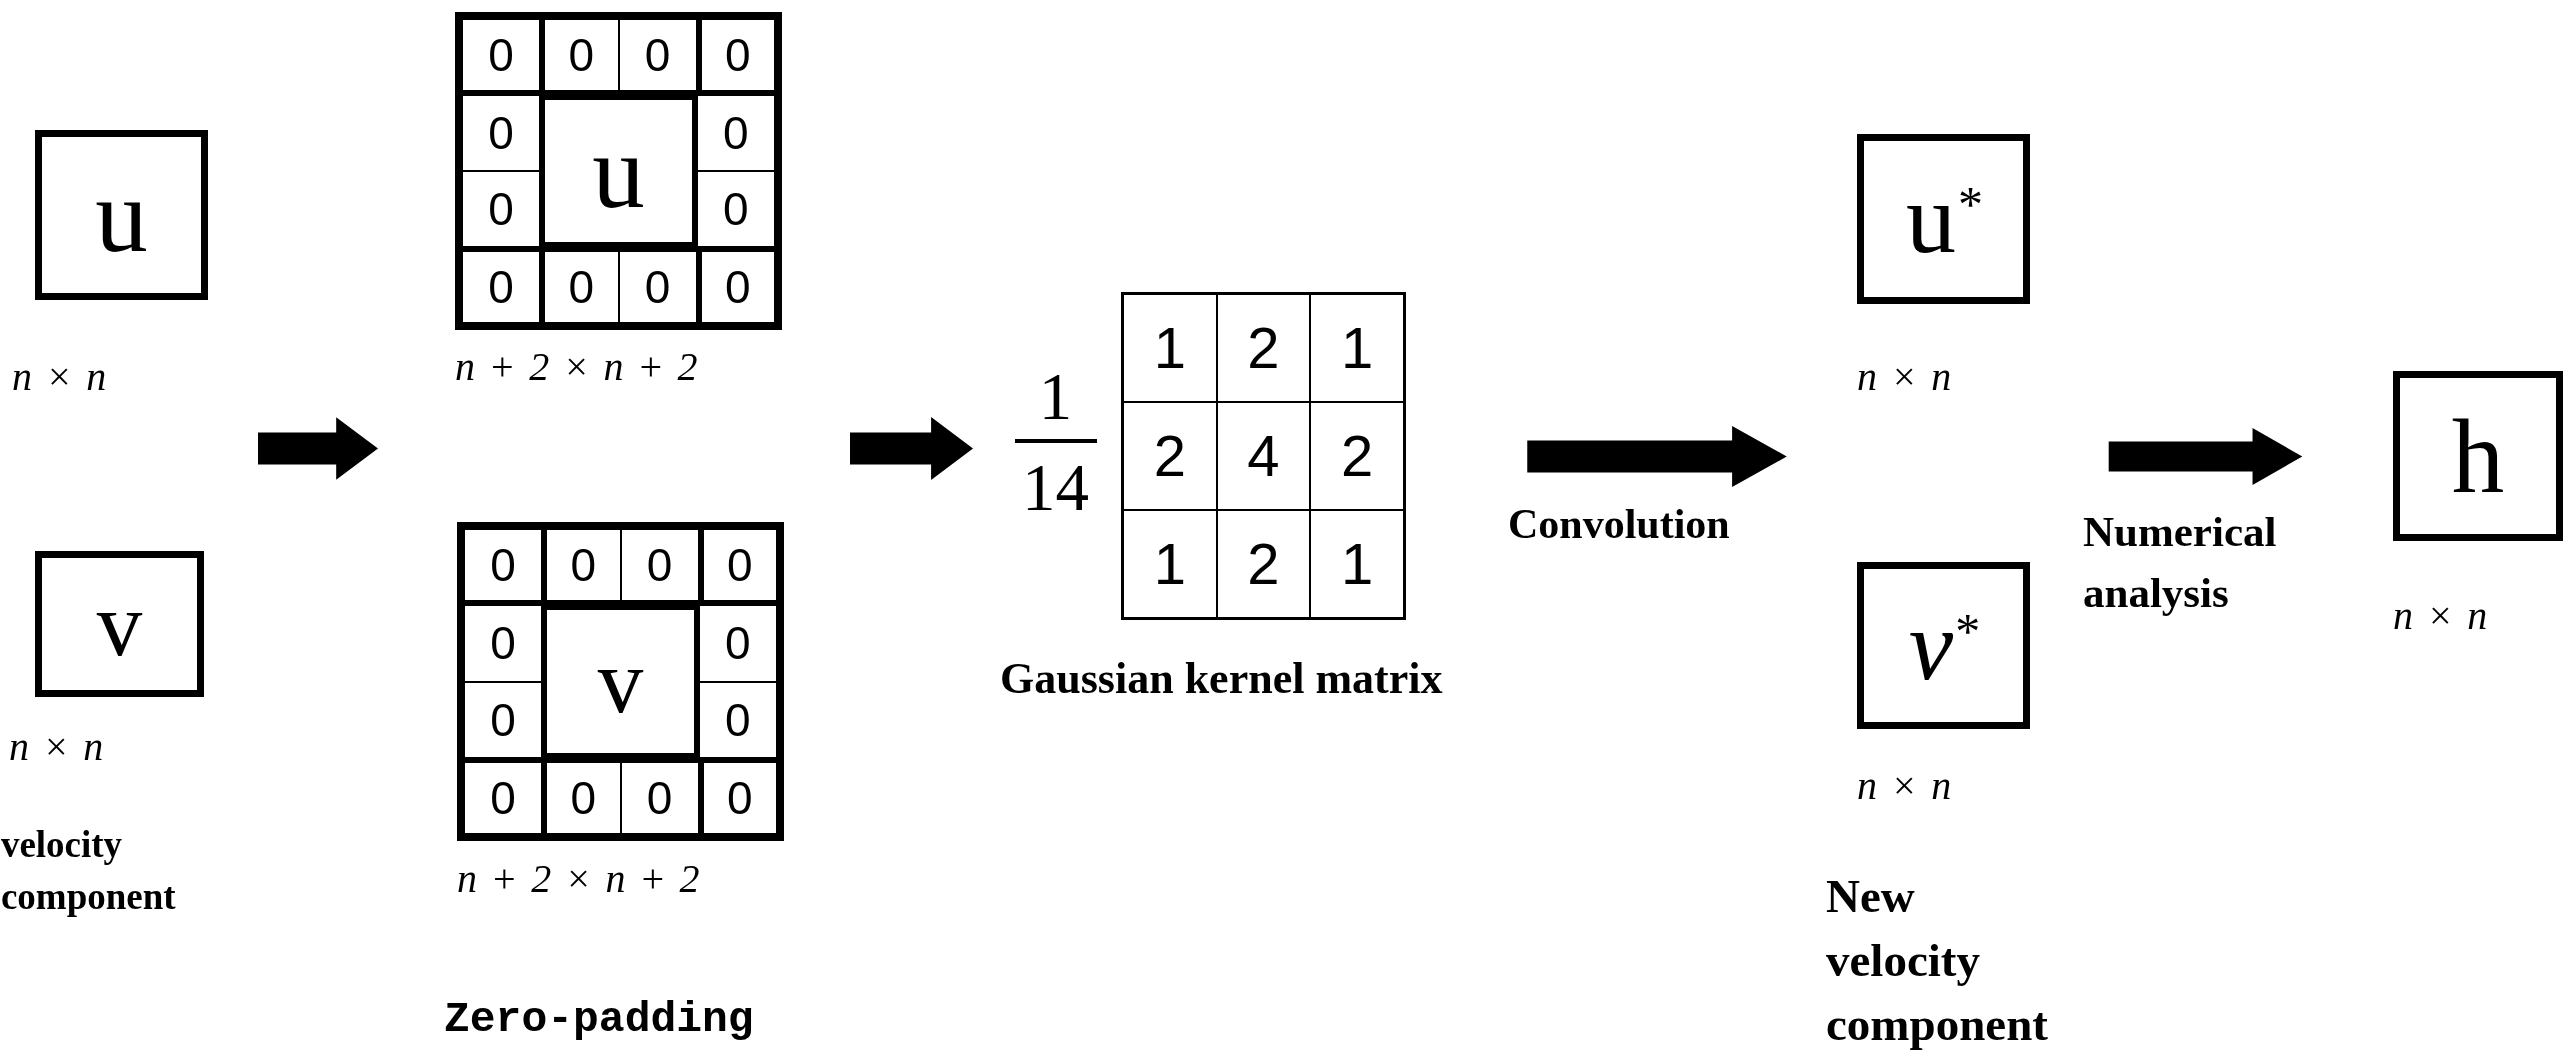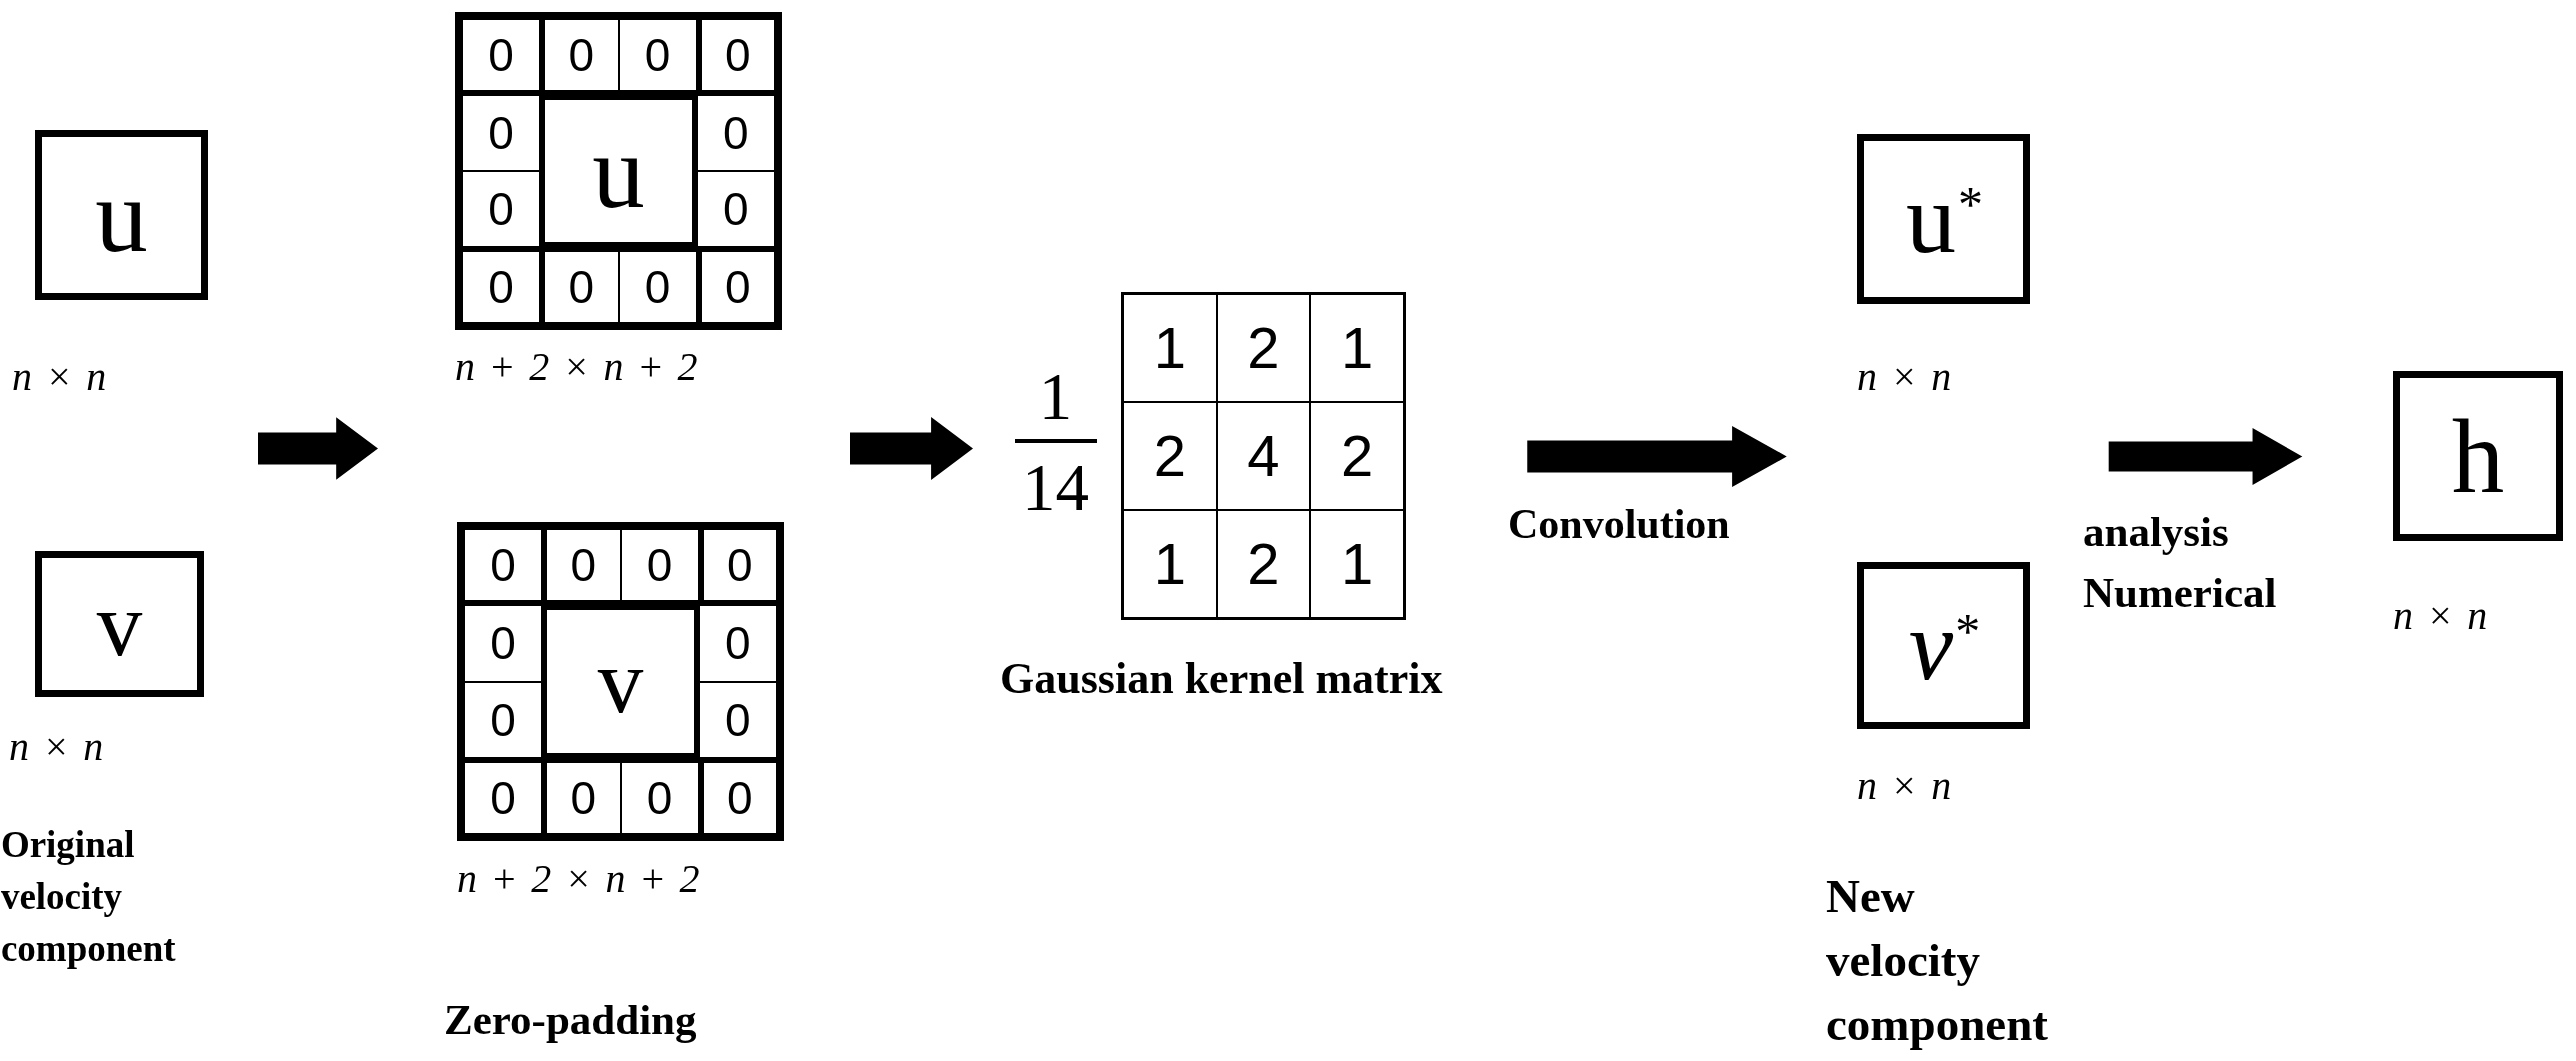--- a/index.html
+++ b/index.html
@@ -76,21 +76,20 @@
     <span class="glyph">u</span>
   </div>
   <div class="abs sizelabel" style="left:12px;top:355px;width:219px;">n × n</div>
 
   <div class="abs letterbox" style="left:35px;top:551px;width:169px;height:146px;">
     <span class="glyph-small">v</span>
   </div>
   <div class="abs sizelabel" style="left:9px;top:725px;width:219px;">n × n</div>
 
   <div class="abs caption" style="left:0.9px;top:819px;width:239px;font-size:37px;line-height:52px;">
-    <div>Original</div>
     <div>velocity</div>
     <div>component</div>
   </div>
 
   <svg class="abs arrow-svg" style="left:258px;top:417px;" width="120" height="63" viewBox="0 0 132 69">
     <polygon points="0,17 86,17 86,0 132,34.5 86,69 86,52 0,52" fill="#000"></polygon>
   </svg>
 
   <div class="abs zp-grid" style="left:455px;top:12px;width:327px;height:318px;">
       <div class="zp-cell r1">0</div>
@@ -119,21 +118,21 @@
       <div class="zp-cell">0</div>
       <div class="zp-cell">0</div>
       <div class="zp-cell">0</div>
       <div class="zp-cell r4">0</div>
       <div class="zp-cell r4 thickleft">0</div>
       <div class="zp-cell r4">0</div>
       <div class="zp-cell r4 thickleft">0</div>
     </div>
   <div class="abs sizelabel" style="left:457px;top:857px;width:327px;">n + 2 × n + 2</div>
 
-  <div class="abs caption" style="left:444px;top:990px;width:365px;font-size:43px;">Zero-padding</div>
+  <div class="abs caption" style="left:444px;top:990px;width:365px;font-size:43px;font-family:Liberation Mono, monospace;">Zero-padding</div>
 
   <svg class="abs arrow-svg" style="left:850px;top:417px;" width="123" height="63" viewBox="0 0 135 69">
     <polygon points="0,17 89,17 89,0 135,34.5 89,69 89,52 0,52" fill="#000"></polygon>
   </svg>
 
   <div class="abs fraction" style="left:1010px;top:361px;width:91px;">
     <div>1</div>
     <div class="frac-bar"></div>
     <div>14</div>
   </div>
@@ -170,22 +169,22 @@
   <div class="abs caption" style="left:1826px;top:864px;width:237px;font-size:47px;line-height:64px;font-family:Liberation Serif, serif;">
     <div>New</div>
     <div>velocity</div>
     <div>component</div>
   </div>
 
   <svg class="abs arrow-svg" style="left:2108px;top:428px;" width="195" height="57" viewBox="0 0 214 63">
     <polygon points="0,15 159,15 159,0 214,31.5 159,63 159,48 0,48" fill="#000"></polygon>
   </svg>
   <div class="abs caption" style="left:2083px;top:501px;width:228px;font-size:43px;line-height:61px;">
+    <div>Numerical</div>
     <div>analysis</div>
-    <div>Numerical</div>
   </div>
 
   <div class="abs letterbox" style="left:2393px;top:371px;width:170px;height:170px;">
     <span class="glyph">h</span>
   </div>
   <div class="abs sizelabel" style="left:2393px;top:594px;width:170px;">n × n</div>
 
 </div>
 
 

